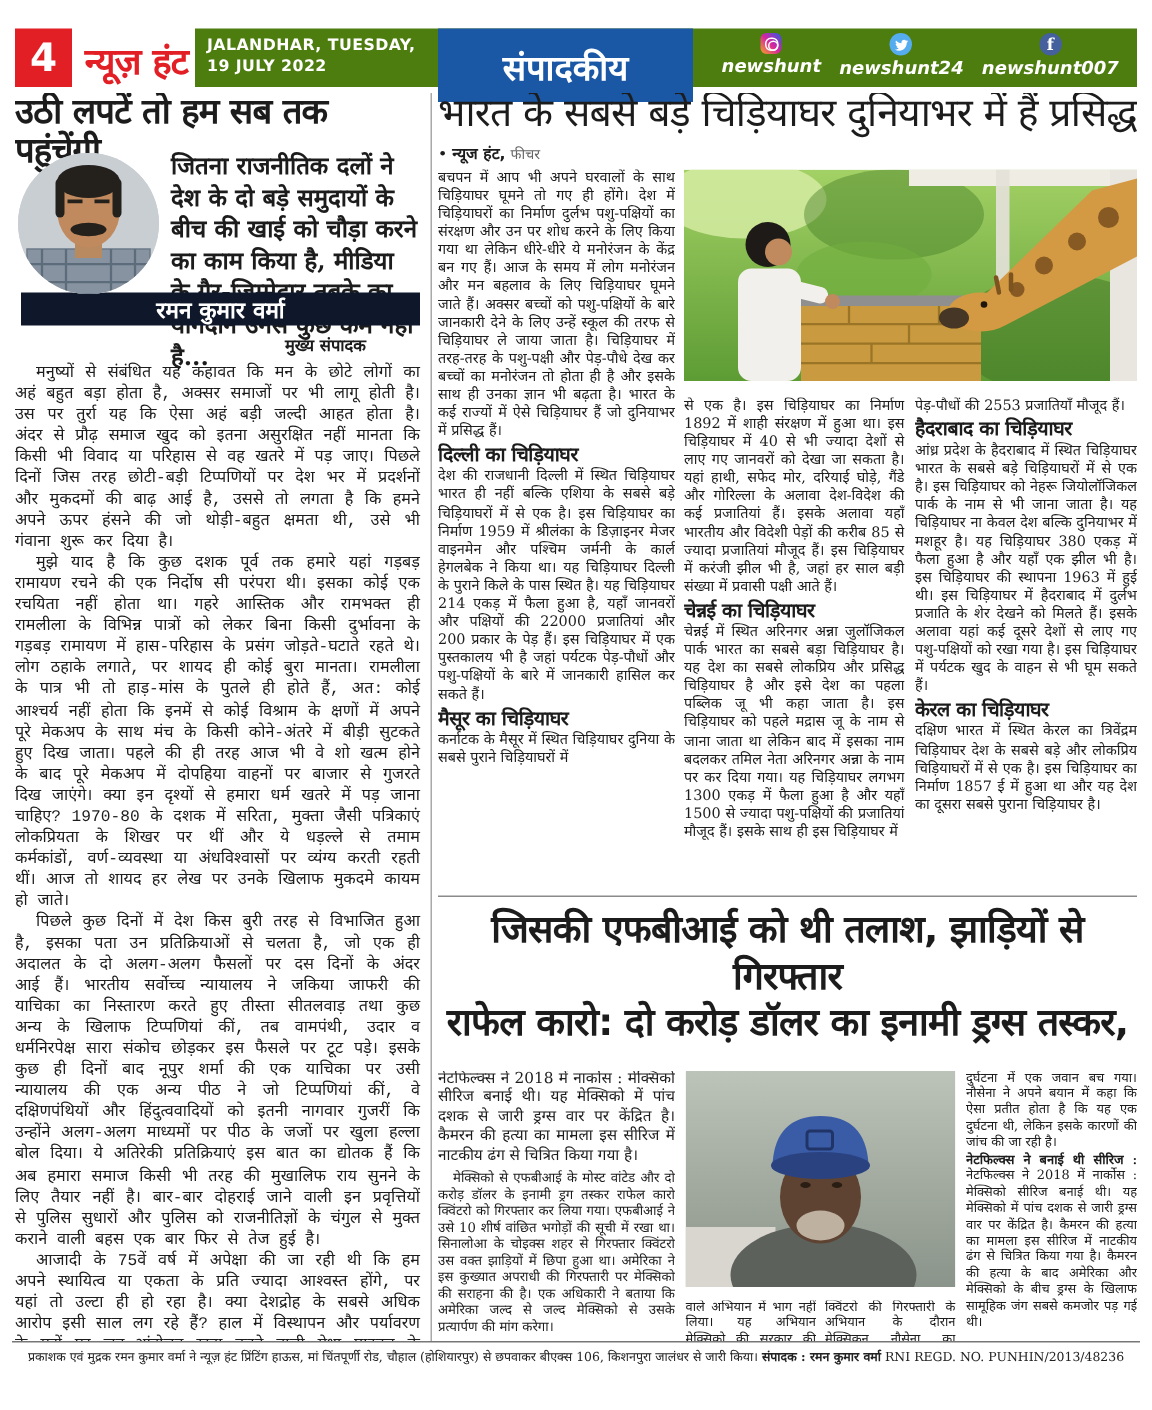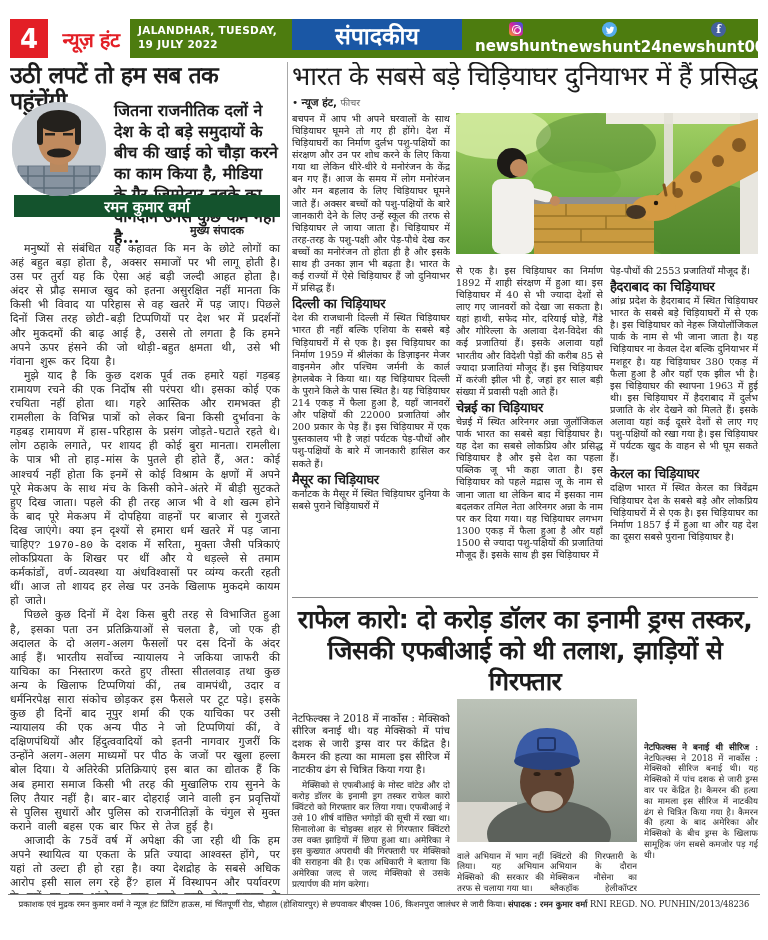--- a/index.html
+++ b/index.html
@@ -5,33 +5,33 @@
   * { margin:0; padding:0; box-sizing:border-box; }
   html,body { background:#ffffff; }
   body { width:768px; height:940px; position:relative; overflow:hidden;
          font-family:"DejaVu Sans", sans-serif; color:#1c1c1c; }
 
   
   .hdr-pagenum { position:absolute; left:10px; top:19px; width:38px; height:39px;
     background:#e31f26; color:#fff; font-size:26px; font-weight:bold;
     display:flex; align-items:center; justify-content:center; }
   .hdr-masthead { position:absolute; left:52px; top:21px; width:78px; height:37px;
-    color:#e31f26; font-size:20px; font-weight:bold; display:flex; align-items:center;
+    color:#e31f26; font-size:24px; font-weight:bold; display:flex; align-items:center;
     justify-content:center; letter-spacing:-0.5px; }
   .hdr-strip { position:absolute; left:130px; top:19px; width:628px; height:39px;
     background:#4d7c0f; }
   .hdr-date { position:absolute; left:8px; top:5px; color:#fff; font-weight:bold;
     font-size:10.5px; line-height:1.3; letter-spacing:0.3px; }
-  .hdr-section { position:absolute; left:162px; top:0; width:170px; height:31px;
+  .hdr-section { position:absolute; left:162px; top:0; width:170px; height:49px;
     background:#1a57a5; color:#fff; font-size:23px; font-weight:bold;
     display:flex; align-items:center; justify-content:center; }
   .hdr-socials { position:absolute; left:345px; right:6px; top:3px; height:34px;
     display:flex; justify-content:space-around; }
   .social-item { display:flex; flex-direction:column; align-items:center; gap:1px; }
-  .social-handle { color:#fff; font-size:15px; font-weight:bold; }
+  .social-handle { color:#fff; font-size:12px; font-weight:bold;font-style:italic; }
   .icon-ig { width:14px; height:14px; border-radius:4px;
     background:linear-gradient(45deg,#f5a623,#d6249f,#285aeb); position:relative; }
   .icon-ig::before { content:""; position:absolute; inset:2.5px; border:1.4px solid #fff; border-radius:4px; }
   .icon-ig::after { content:""; position:absolute; top:4.5px; left:4.5px; width:5px; height:5px;
     border:1.3px solid #fff; border-radius:50%; }
   .icon-circ { width:15px; height:15px; border-radius:50%; display:flex;
     align-items:center; justify-content:center; }
   .icon-tw { background:#55acee; }
   .icon-fb { background:#44619d; color:#fff; font-size:11px; font-weight:bold;
     font-family:"DejaVu Serif", serif; }
@@ -39,21 +39,21 @@
   
   .editorial { position:absolute; left:10px; top:62px; width:278px; height:832px;
     border-right:1px solid #a8a8a8; padding-right:7px; overflow:hidden; }
   .ed-head { position:relative; height:180px; }
   .ed-headline { font-size:23px; font-weight:bold; letter-spacing:-0.5px; line-height:1.15; }
   .author-photo { position:absolute; left:2px; top:40px; width:94px; height:94px;
     border-radius:50%; overflow:hidden; z-index:2; background:#cdd2d6; }
   .ed-standfirst { position:absolute; left:104px; right:0; top:38px;
     font-family:"DejaVu Serif", serif; font-weight:bold; font-size:16px; line-height:1.32; }
   .author-banner { position:absolute; left:4px; right:0; top:133px; height:22px;
-    background:#14532d; color:#fff; font-size:15px; font-weight:bold;
+    background:#0f172a; color:#fff; font-size:15px; font-weight:bold;
     display:flex; align-items:center; justify-content:center; z-index:1; }
   .author-title { position:absolute; right:36px; top:160px;
     font-family:"DejaVu Serif", serif; font-weight:bold; font-size:11px; }
   .ed-body { font-family:Liberation Mono, monospace; font-size:10.8px; line-height:14.1px;
     text-align:justify; }
   .ed-body p { text-indent:14px; }
 
   
   .rightsec { position:absolute; left:292px; top:62px; width:466px; height:832px; overflow:hidden; }
   .zoo-headline { font-size:26px; font-weight:normal; letter-spacing:-0.5px; line-height:1.15; }
@@ -68,21 +68,21 @@
   .photo-frame { overflow:hidden; }
   .zbc { display:flex; gap:7px; margin-top:7px; height:326px; overflow:hidden; }
   .zcolB { width:147px; overflow:hidden; }
   .zcolC { width:148px; overflow:hidden; }
   h3.subhead { font-family:"DejaVu Sans", sans-serif; font-size:13px; font-weight:bold;
     margin:4px 0 2px; letter-spacing:-0.3px; text-align:left; }
   .rule { border-top:1px solid #8a8a8a; margin-top:6px; }
 
   .drug-headline { margin-top:6px; font-size:25px; font-weight:bold; line-height:1.25;
     text-align:center; letter-spacing:-0.5px; }
-  .drug-cols { display:flex; gap:7px; margin-top:1px; height:205px; overflow:hidden;align-items:center; }
+  .drug-cols { display:flex; gap:7px; margin-top:16px; height:205px; overflow:hidden; }
   .dcol1 { width:158px; overflow:hidden; }
   .dcol1 .lead { font-size:10.2px; line-height:12.8px; margin-bottom:3px; }
   .dcol1 .newsbody-sm p { text-indent:10px; }
   .newsbody-sm { font-family:"DejaVu Serif", serif; font-size:8.6px; line-height:10.8px;
     text-align:justify; }
   .dmid { width:180px; }
   .dsub { display:flex; gap:6px; margin-top:5px; height:54px; overflow:hidden; }
   .dsubL,.dsubR { width:87px; overflow:hidden; }
   .dcol4 { width:114px; overflow:hidden; }
   .inl-h { font-weight:bold; font-family:Liberation Serif, serif; }
@@ -236,22 +236,22 @@
           </div>
         </div>
       </div>
     </div>
   </div>
 
   <div class="rule"></div>
 
   <div>
     <div class="drug-headline">
+      <div>जिसकी एफबीआई को थी तलाश, झाड़ियों से गिरफ्तार</div>
       <div>राफेल कारो: दो करोड़ डॉलर का इनामी ड्रग्स तस्कर,</div>
-      <div>जिसकी एफबीआई को थी तलाश, झाड़ियों से गिरफ्तार</div>
     </div>
     <div class="drug-cols">
       <div class="dcol1">
         <p class="lead newsbody">नेटफिल्क्स ने 2018 में नार्कोस : मेक्सिको सीरिज बनाई थी। यह मेक्सिको में पांच दशक से जारी ड्रग्स वार पर केंद्रित है। कैमरन की हत्या का मामला इस सीरिज में नाटकीय ढंग से चित्रित किया गया है।</p>
         <div class="newsbody-sm newsbody" style="font-size:8.8px; line-height:11px;">
           <p>मेक्सिको से एफबीआई के मोस्ट वांटेड और दो करोड़ डॉलर के इनामी ड्रग तस्कर राफेल कारो क्विंटरो को गिरफ्तार कर लिया गया। एफबीआई ने उसे 10 शीर्ष वांछित भगोड़ों की सूची में रखा था। सिनालोआ के चोइक्स शहर से गिरफ्तार क्विंटरो उस वक्त झाड़ियों में छिपा हुआ था। अमेरिका ने इस कुख्यात अपराधी की गिरफ्तारी पर मेक्सिको की सराहना की है। एक अधिकारी ने बताया कि अमेरिका जल्द से जल्द मेक्सिको से उसके प्रत्यार्पण की मांग करेगा।</p>
 
         </div>
       </div>
       <div class="dmid">
@@ -279,20 +279,21 @@
           <div class="dsubL newsbody-sm">
             <p>वाले अभियान में भाग नहीं लिया। यह अभियान मेक्सिको की सरकार की तरफ से चलाया गया था।</p>
 
           </div>
           <div class="dsubR newsbody-sm">
             <p>क्विंटरो की गिरफ्तारी के अभियान के दौरान मेक्सिकन नौसेना का ब्लैकहॉक हेलीकॉप्टर दुर्घटनाग्रस्त हो गया। इस हादसे में 14 सैनिकों की मौत हो गई। हालांकि</p>
           </div>
         </div>
       </div>
       <div class="dcol4 newsbody-sm">
+        <p>दुर्घटना में एक जवान बच गया। नौसेना ने अपने बयान में कहा कि ऐसा प्रतीत होता है कि यह एक दुर्घटना थी, लेकिन इसके कारणों की जांच की जा रही है।</p>
         <p><span class="inl-h">नेटफिल्क्स ने बनाई थी सीरिज :</span>
            <span>नेटफिल्क्स ने 2018 में नार्कोस : मेक्सिको सीरिज बनाई थी। यह मेक्सिको में पांच दशक से जारी ड्रग्स वार पर केंद्रित है। कैमरन की हत्या का मामला इस सीरिज में नाटकीय ढंग से चित्रित किया गया है। कैमरन की हत्या के बाद अमेरिका और मेक्सिको के बीच ड्रग्स के खिलाफ सामूहिक जंग सबसे कमजोर पड़ गई थी।</span></p>
 
       </div>
     </div>
   </div>
 </div>
 
 <div class="footer">
   <div>

